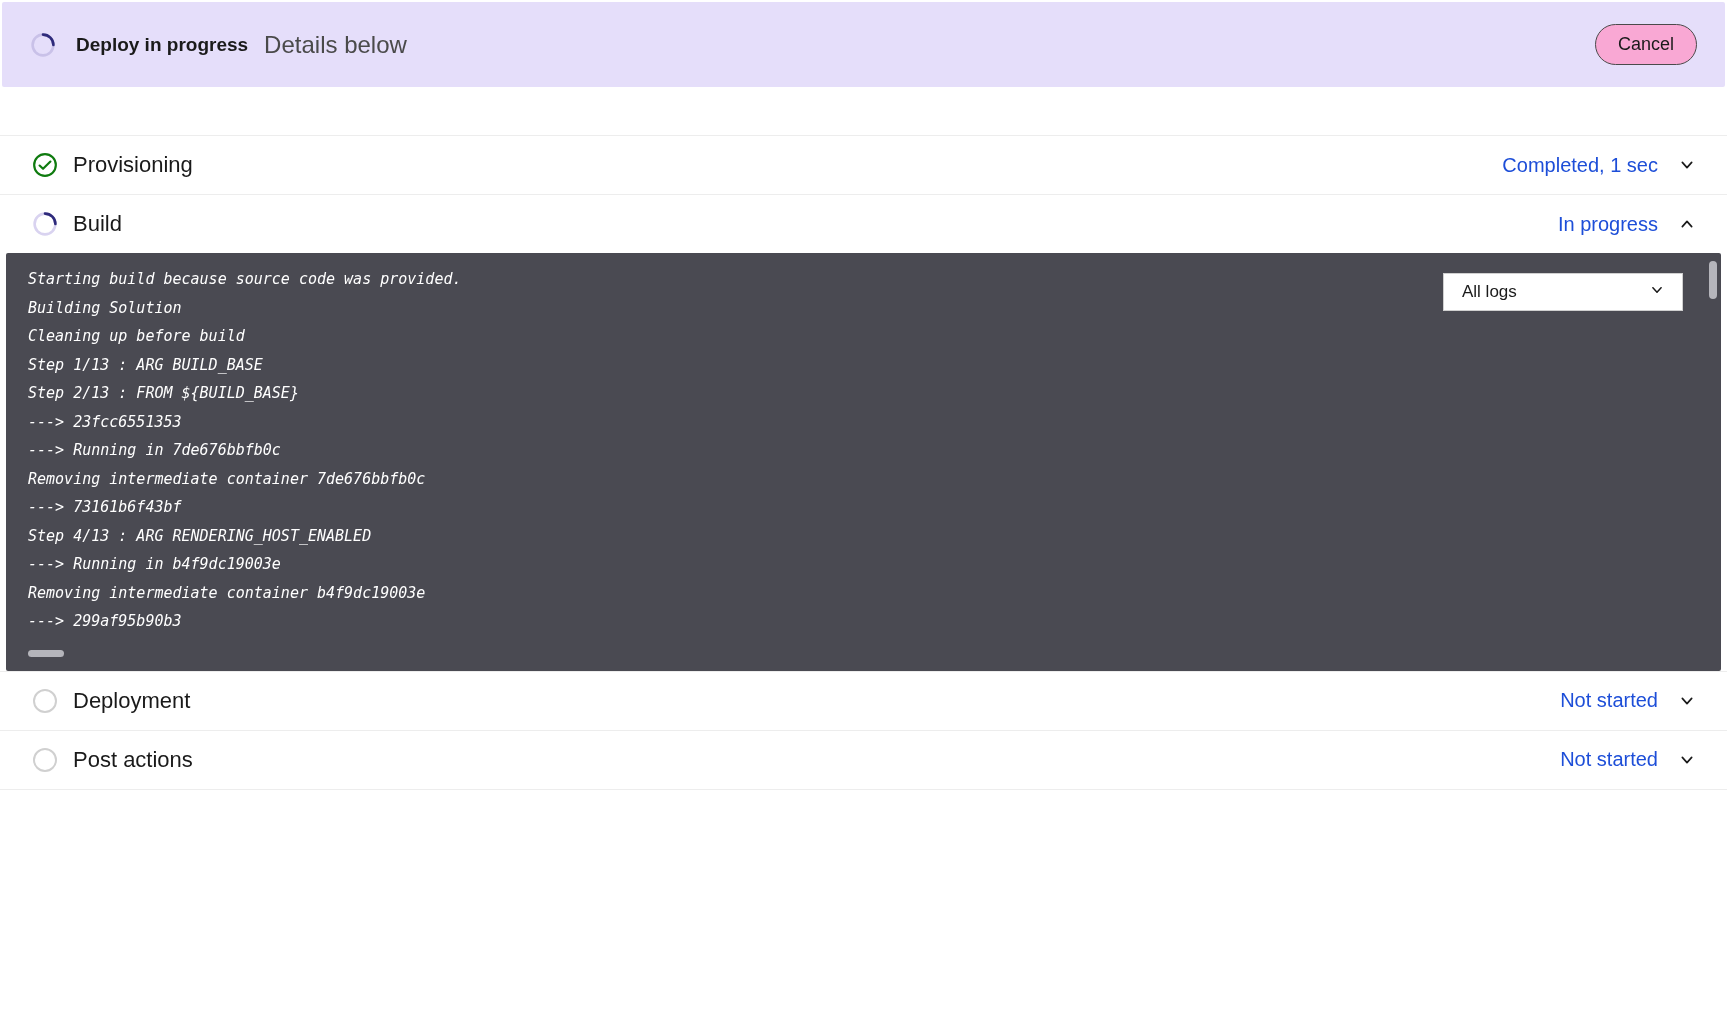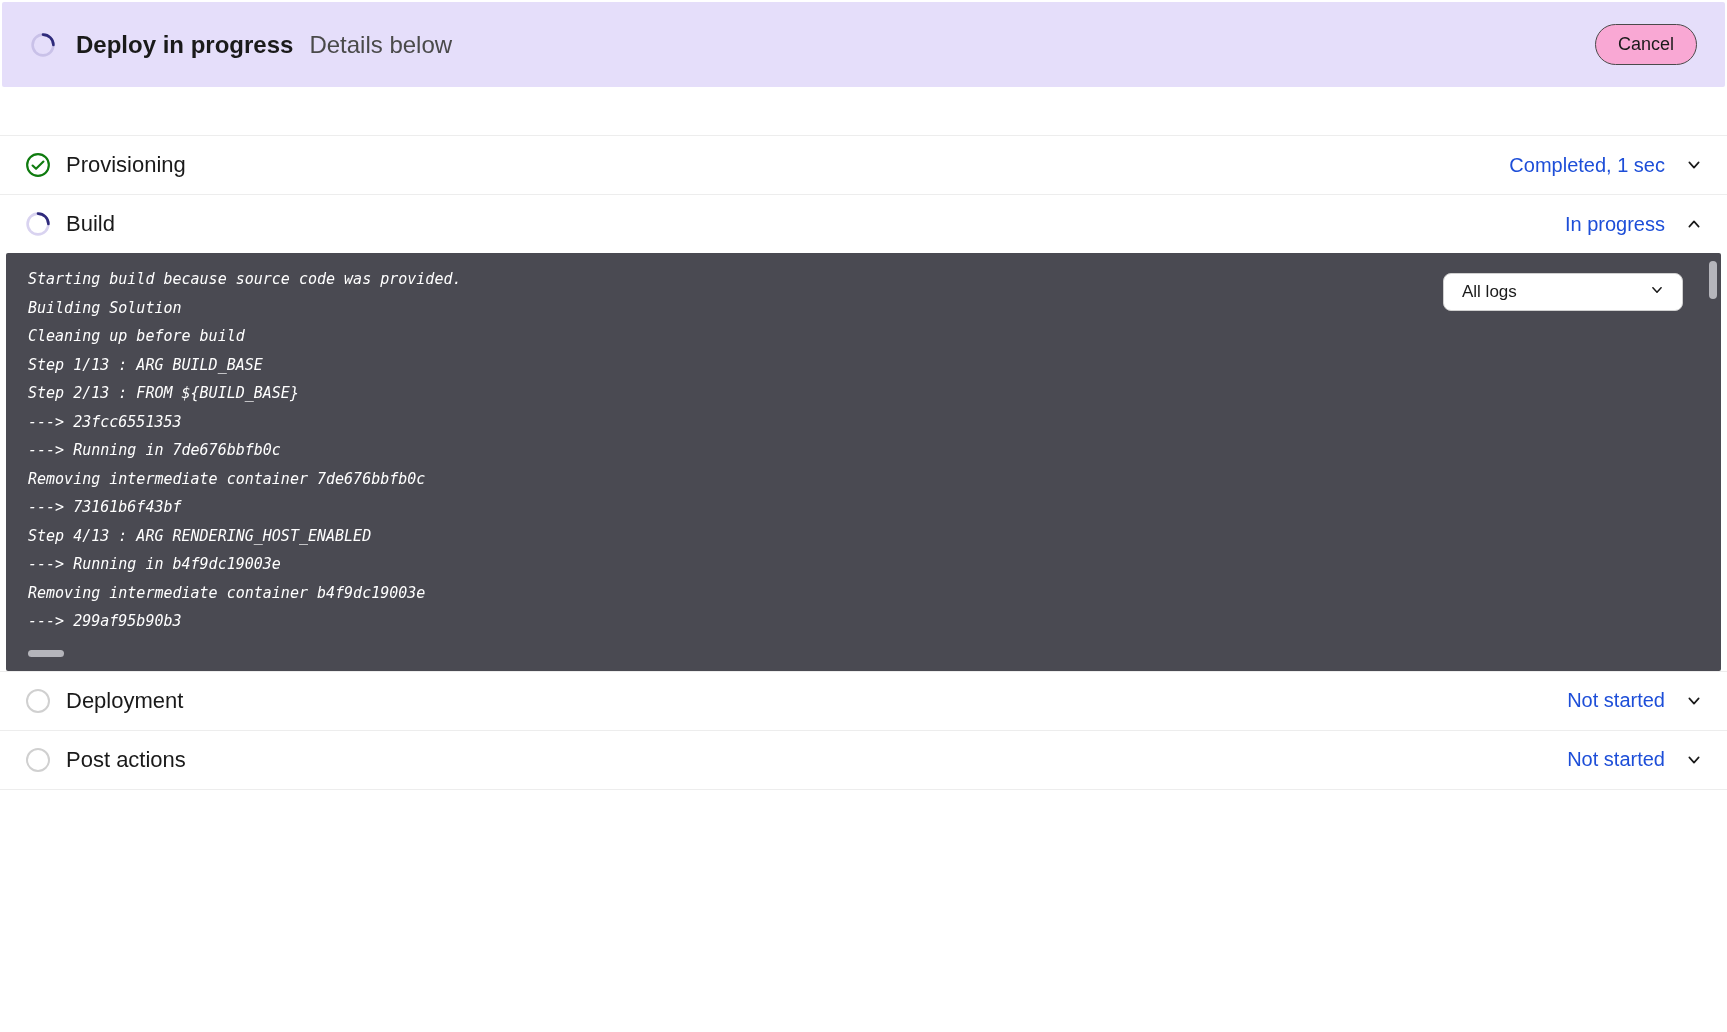--- a/index.html
+++ b/index.html
@@ -20,21 +20,21 @@
   }
   .banner-spinner {
     width: 26px;
     height: 26px;
     margin-right: 20px;
     flex-shrink: 0;
   }
   .banner-spinner svg { display: block; }
   .banner-title {
     font-weight: 600;
-    font-size: 24px;
+    font-size: 19px;
     color: #1a1a1a;
   }
   .banner-subtitle {
     font-weight: 400;
     font-size: 24px;
     color: #4a4a4a;
     margin-left: 16px;
   }
   .banner-spacer { flex: 1; }
 
@@ -51,21 +51,21 @@
 
   .stages { margin-top: 48px; }
   .stage {
     border-top: 1px solid #ededed;
   }
   .stage:last-child { border-bottom: 1px solid #ededed; }
 
   .stage-header {
     display: flex;
     align-items: center;
-    padding: 12px 24px;
+    padding: 12px 31px;
     cursor: pointer;
     min-height: 58px;
   }
   .stage-icon {
     width: 28px;
     height: 28px;
     margin-right: 14px;
     display: flex;
     align-items: center;
     justify-content: center;
@@ -113,21 +113,21 @@
     white-space: pre;
     font-style: italic;
   }
   .log-filter {
     position: absolute;
     top: 20px;
     right: 38px;
     background: #ffffff;
     color: #1a1a1a;
     border: 1px solid #d0d0d0;
-    border-radius: 8px;
+    border-radius: 0;
     padding: 8px 18px;
     font-size: 17px;
     display: flex;
     align-items: center;
     min-width: 240px;
     justify-content: space-between;
     cursor: pointer;
   }
   .log-filter-chev { margin-left: 24px; }
 

